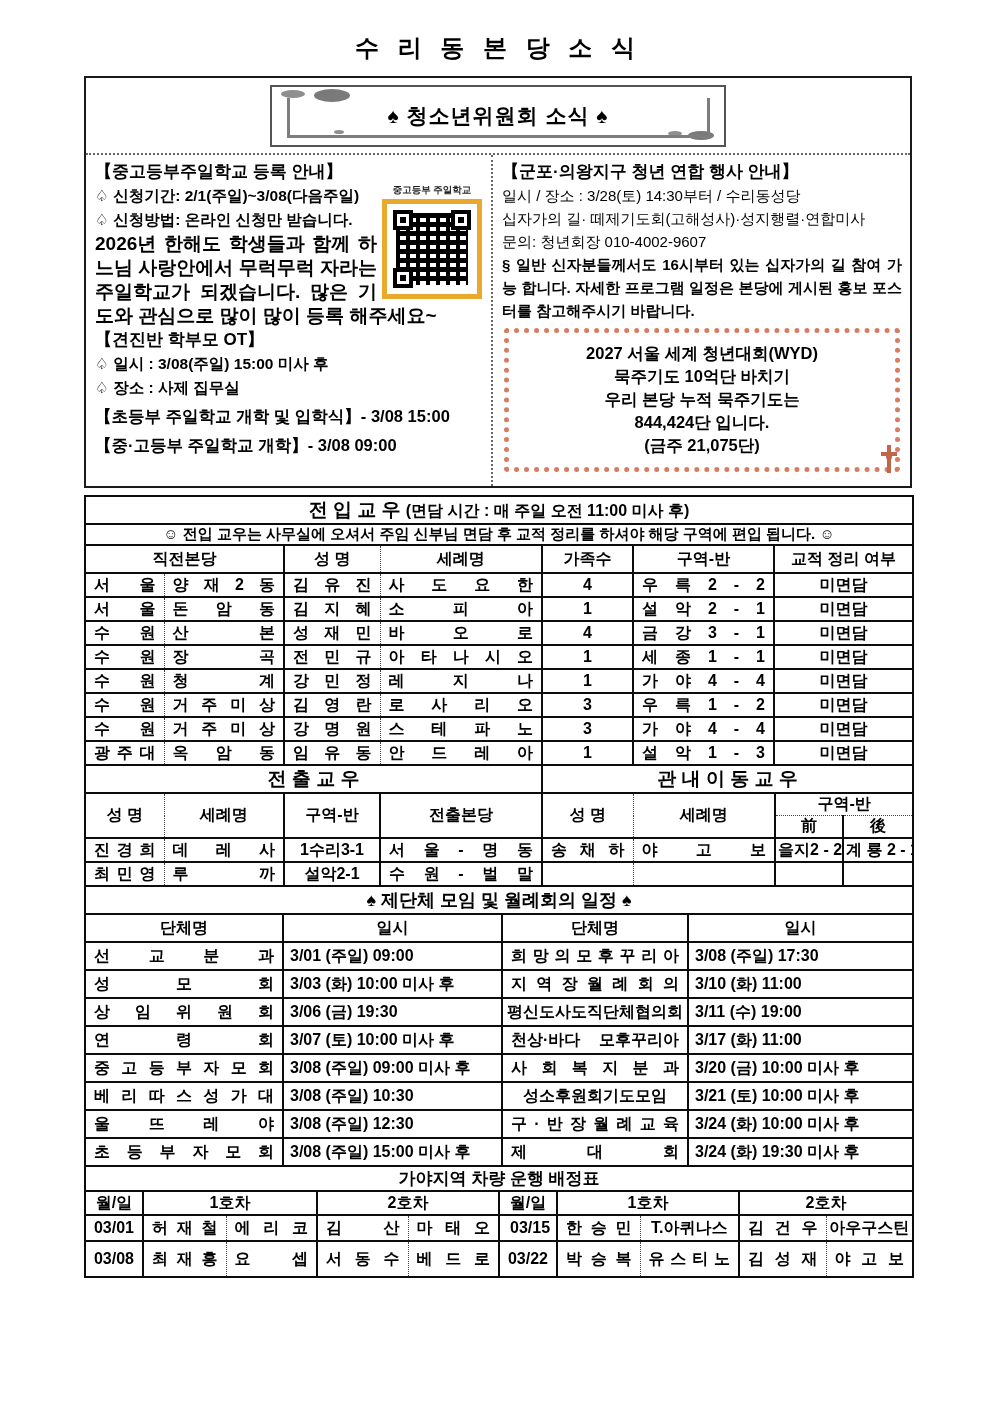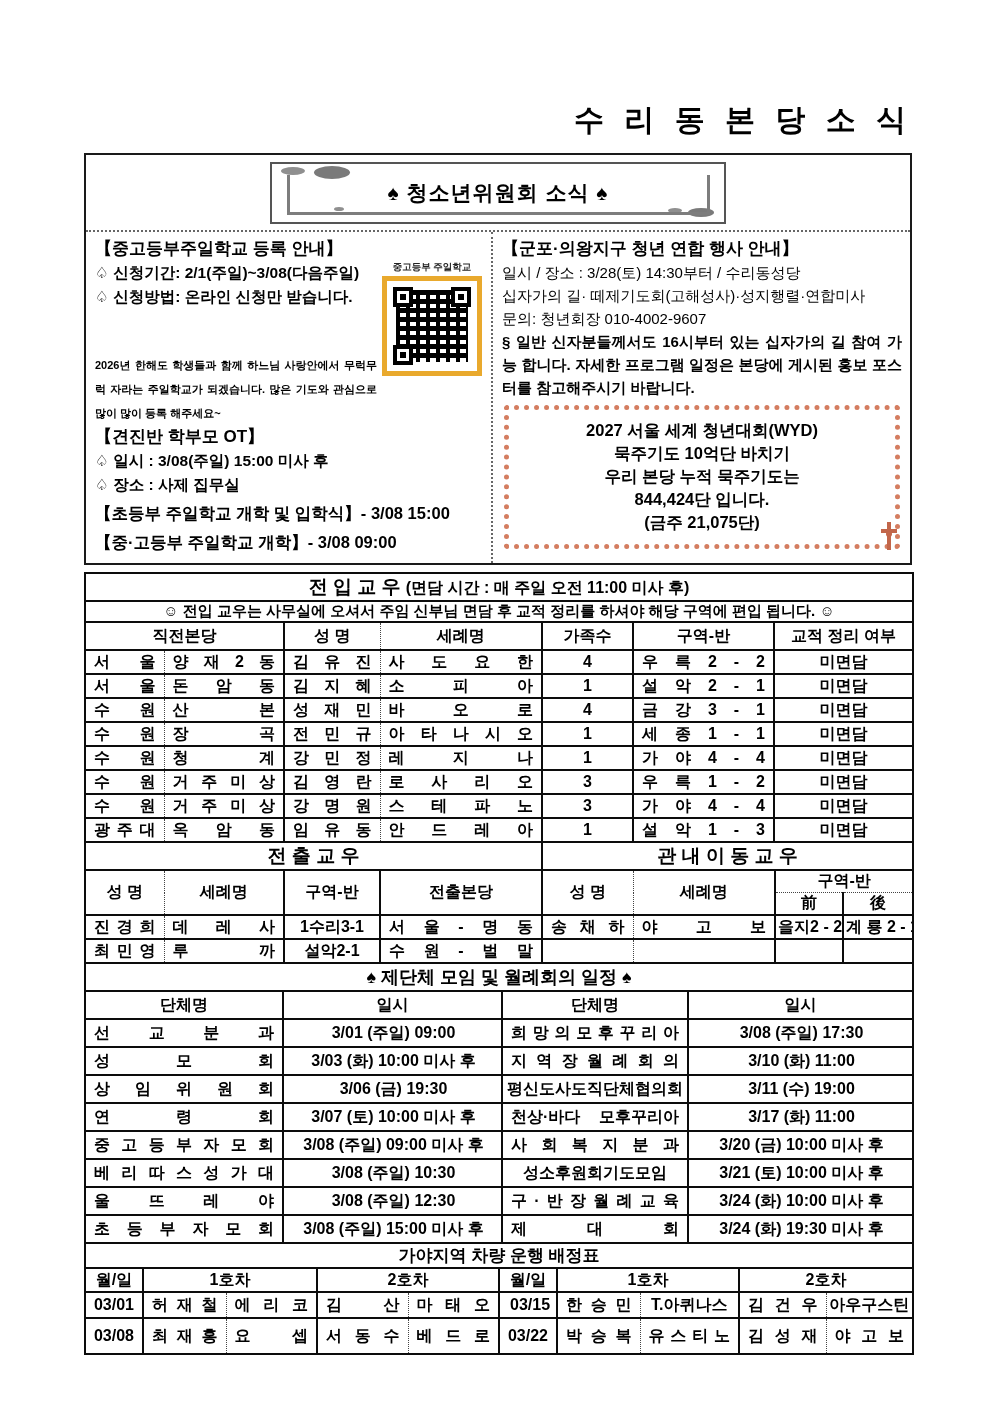--- a/index.html
+++ b/index.html
@@ -1,21 +1,21 @@
 <!DOCTYPE html>
 <html><head>
 <meta charset="utf-8">
 <style>
   html,body{margin:0;padding:0;background:#fff;}
   body{width:992px;height:1403px;overflow:hidden;color:#000;
        font-family:"Liberation Sans","DejaVu Sans",sans-serif;}
   .content{width:828px;margin-left:84px;}
 
   
-  .page-title{margin:100px 0 12px 0;text-align:right;font-size:30px;font-weight:900;
+  .page-title{margin:32px 0 12px 0;text-align:center;font-size:24px;font-weight:900;
               letter-spacing:6px;white-space:nowrap;}
 
   
   .top-box{border:2px solid #1a1a1a;}
   .banner{position:relative;width:452px;height:58px;margin:7px auto 6px;border:2px solid #555;background:#fff;}
   .banner-frame{position:absolute;left:15px;right:14px;top:11px;bottom:7px;
                 border-left:3px solid #7d7d7d;border-bottom:3px solid #7d7d7d;border-right:3px solid #7d7d7d;}
   .banner-text{position:absolute;inset:0;display:flex;align-items:center;justify-content:center;
                font-size:21px;font-weight:800;letter-spacing:1px;}
   .blob{position:absolute;background:#8f8f8f;border-radius:50%;}
@@ -23,21 +23,21 @@
   .blob.b2{top:2px;left:42px;width:36px;height:13px;background:#7a7a7a;}
   .blob.b3{bottom:11px;left:62px;width:10px;height:4px;}
   .blob.b4{bottom:5px;right:10px;width:26px;height:9px;background:#7a7a7a;}
   .blob.b5{bottom:9px;right:42px;width:14px;height:5px;}
 
   .top-cols{display:flex;border-top:2px dotted #666;}
   .col-left{width:49.4%;border-right:2px dotted #666;padding:5px 8px 6px 9px;box-sizing:border-box;}
   .col-right{width:50.6%;padding:5px 8px 6px 9px;box-sizing:border-box;}
   .sec-head{font-size:17px;font-weight:800;line-height:24px;}
   .sec-line{font-size:15.5px;font-weight:600;line-height:24px;white-space:nowrap;}
-  .sec-body{font-size:11px;font-weight:600;line-height:24px;text-align:justify;margin-top:44px;}
+  .sec-body{font-size:19px;font-weight:600;line-height:24px;text-align:justify;}
   .big-line{font-size:16.5px;font-weight:800;line-height:26px;margin-top:3px;white-space:nowrap;}
   .rt-line{font-size:15px;font-weight:400;line-height:23px;white-space:nowrap;}
   .rt-wrap{font-size:15px;font-weight:600;line-height:23px;text-align:justify;}
 
   
   .qr-wrap{float:right;width:102px;margin:0 0 4px 4px;text-align:center;}
   .qr-label{font-size:9.5px;font-weight:700;color:#222;margin-bottom:2px;}
   .qr{position:relative;width:80px;height:80px;margin:0 auto;border:5px solid #e9a92d;background:#fff;padding:5px;}
   .qr-noise{position:absolute;inset:9px;
     background:repeating-linear-gradient(90deg,#000 0 4px,transparent 4px 10px),
@@ -57,21 +57,21 @@
   table{border-collapse:collapse;width:828px;table-layout:fixed;}
   td,th{border:2px solid #0c0c0c;padding:0 4px;font-size:16px;font-weight:600;height:24px;
         overflow:hidden;white-space:nowrap;box-sizing:border-box;}
   th{font-weight:800;text-align:center;}
   .stack{margin-top:-2px;}
   .tbl-title{font-size:19px;font-weight:900;height:26px;}
   .tbl-title .note{font-size:16px;font-weight:800;}
   .tbl-sub{font-size:15px;font-weight:700;height:19px;}
   .j{text-align:justify;text-align-last:justify;padding:0 8px;}
   .c{text-align:center;}
-  .l{text-align:center;padding-left:6px;margin-left:8px;}
+  .l{text-align:left;padding-left:6px;margin-left:8px;}
   .dr{border-right:1px dotted #444;} .dl{border-left:1px dotted #444;}
   .db{border-bottom:1px dotted #444;} .dt{border-top:1px dotted #444;}
   .meet td{height:28px;} .shut td{height:26px;}
   .hi{height:28px;}
 </style>
 </head>
 <body>
 
 <div class="content">
 

